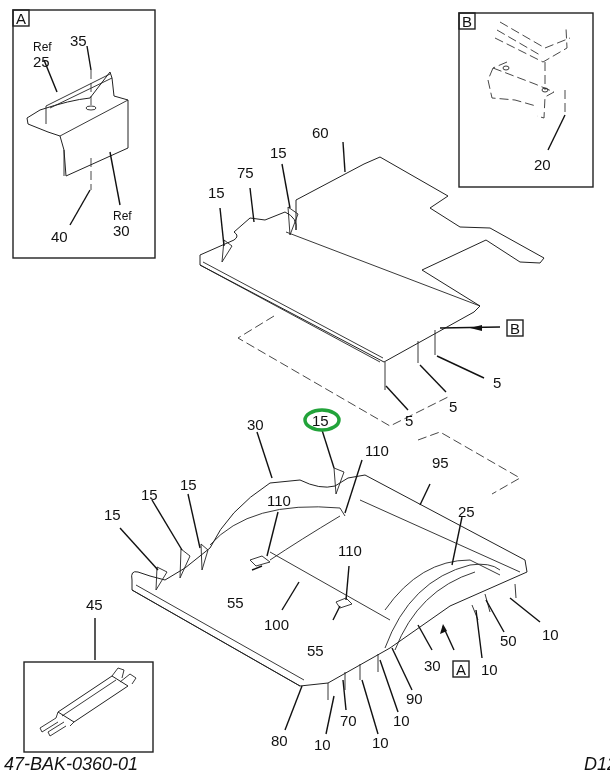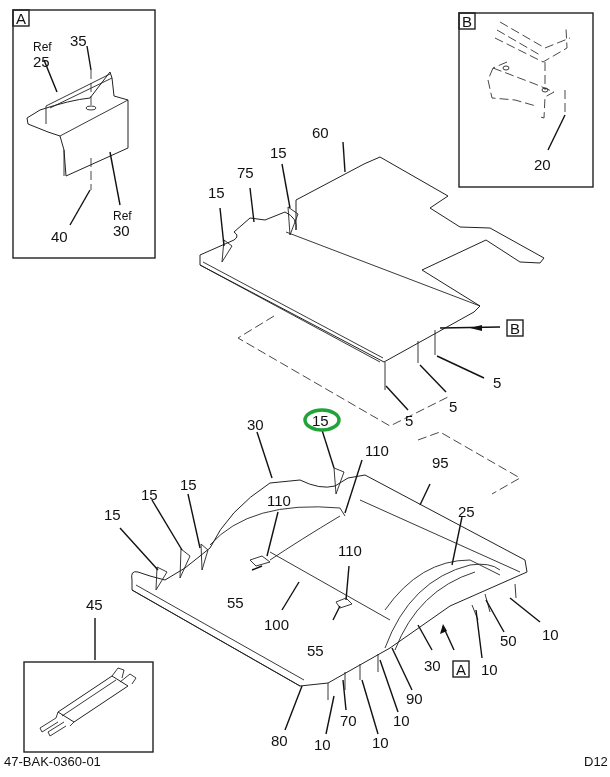--- a/index.html
+++ b/index.html
@@ -5,21 +5,21 @@
   html, body { margin: 0; padding: 0; background: #ffffff; }
   body { width: 610px; height: 777px; position: relative; overflow: hidden;
          font-family: "Liberation Sans", sans-serif; }
   #diagram { position: absolute; left: 0; top: 0; }
   .callout { font-family: "Liberation Sans", sans-serif; font-size: 15px; fill: #111; }
   .ln { stroke: #111; stroke-width: 1.4; fill: none; }
   .thin { stroke: #222; stroke-width: 0.9; fill: none; }
   .part { stroke: #222; stroke-width: 1; fill: #fff; }
   .dash { stroke: #333; stroke-width: 0.9; fill: none; stroke-dasharray: 9 4; }
   .frame { stroke: #222; stroke-width: 1.4; fill: none; }
-  .footer { position: absolute; font-size: 13px; color: #111; top: 754px; }
+  .footer { position: absolute; font-size: 18px; color: #111; top: 754px; font-style: italic; }
 </style>
 </head>
 <body>
 
 <svg id="diagram" width="610" height="777" viewBox="0 0 610 777">
 
   <g>
     <rect class="frame" x="13" y="10" width="142" height="248"></rect>
     <rect class="frame" x="13" y="10" width="16" height="16"></rect>
     <text class="callout" x="16" y="24">A</text>

